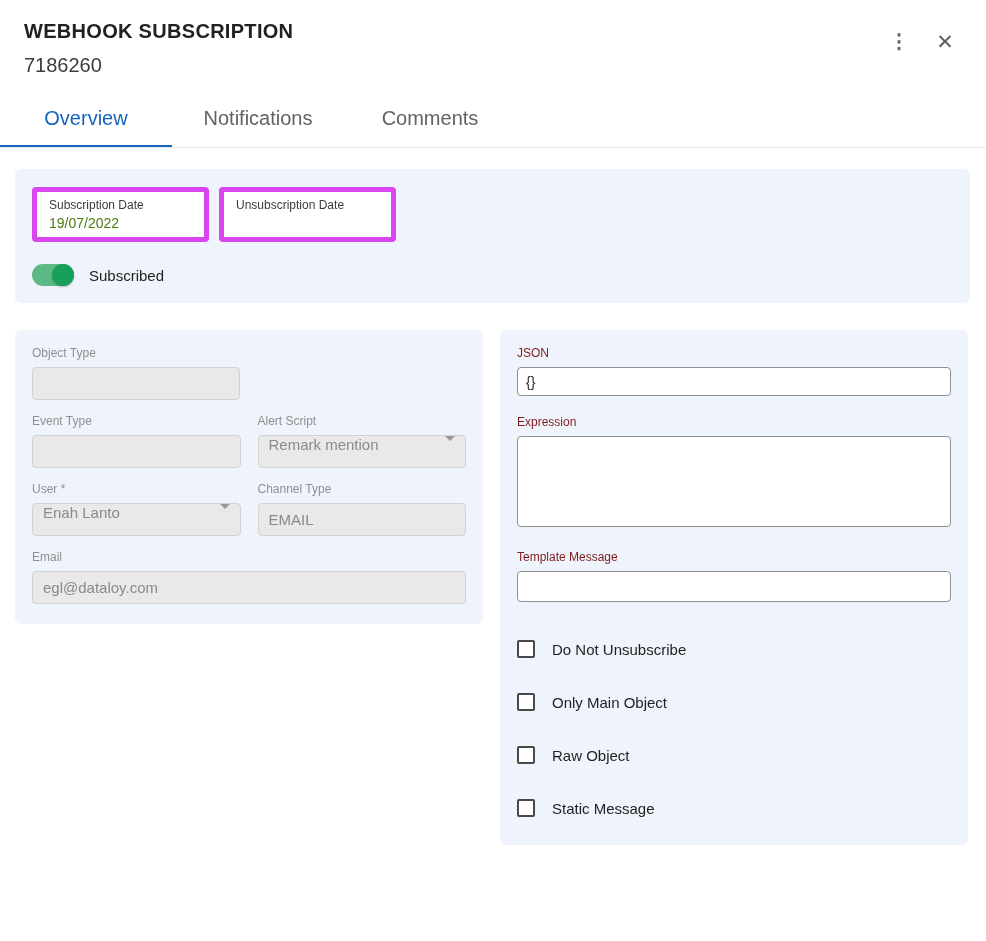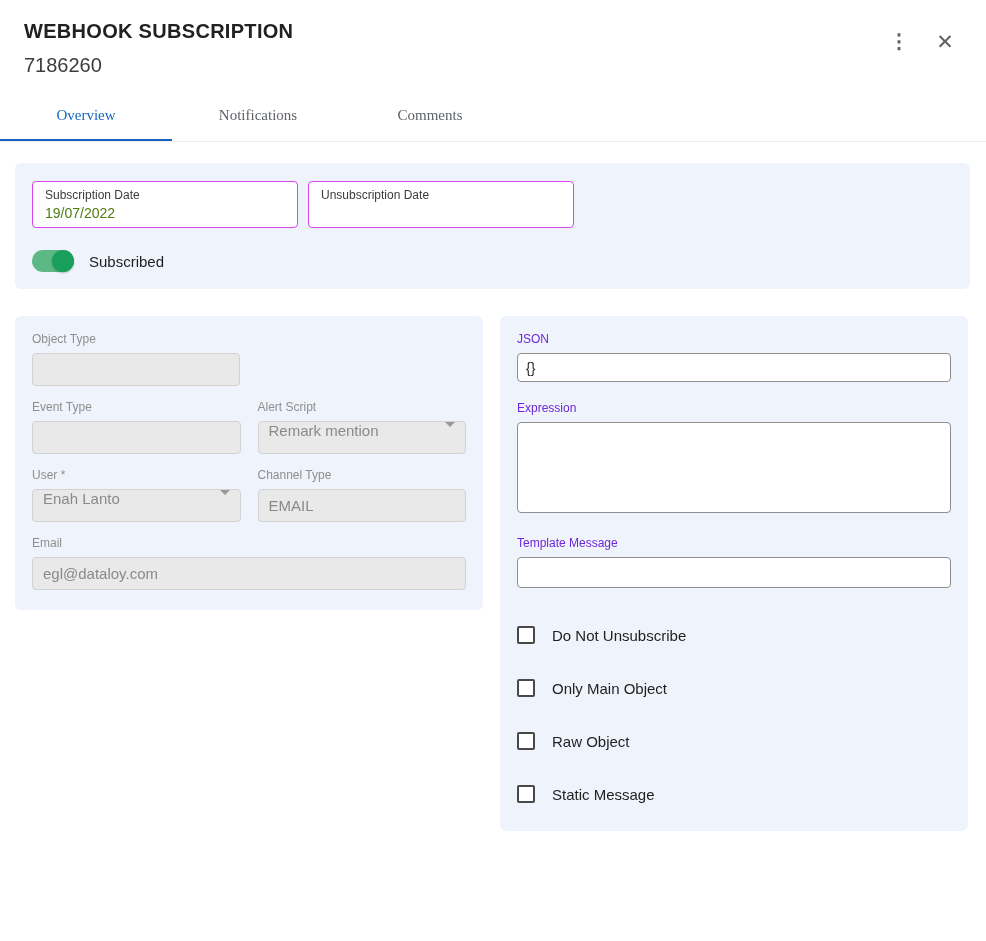--- a/index.html
+++ b/index.html
@@ -42,46 +42,45 @@
   
   .tab-bar {
     display: flex;
     margin-top: 16px;
     border-bottom: 1px solid #ececec;
   }
   .tab {
     width: 172px;
     text-align: center;
     padding: 14px 0 15px 0;
-    font-size: 15px;
+    font-size: 20px;
     color: #5f6368;
     cursor: pointer;
     border-bottom: 2px solid transparent;
-    font-family: Liberation Serif, serif;
   }
   .tab.active {
     color: #1565c0;
     border-bottom-color: #1565c0;
   }
 
   
   main { padding: 21px 16px 0 15px; }
   .panel {
     background: #eff3fb;
     border-radius: 6px;
   }
 
   
   .subscription-panel { padding: 18px 17px 17px 17px; margin-bottom: 27px; }
   .date-fields { display: flex; gap: 10px; }
   .outlined-field {
-    width: 266px;
+    width: 177px;
     min-height: 46px;
     background: #ffffff;
-    border: 1px solid #d946ef;
+    border: 5px solid #d946ef;
     border-radius: 4px;
     padding: 6px 12px 6px 12px;
     cursor: text;
   }
   .outlined-field .field-label {
     display: block;
     font-size: 12px;
     color: #3c3c3c;
   }
   .outlined-field .field-value {
@@ -157,21 +156,21 @@
     border-right: 5px solid transparent;
     border-top: 5px solid #9a9a9a;
     flex: 0 0 auto;
     margin-left: 6px;
   }
 
   
   .right-panel .dark-label {
     display: block;
     font-size: 12px;
-    color: #6d28d9;
+    color: #7f1d1d;
     margin-bottom: 7px;
   }
   .rp-group { margin-bottom: 19px; }
   .input-enabled {
     width: 100%;
     height: 29px;
     background: #ffffff;
     border: 1px solid #8f8f8f;
     border-radius: 4px;
     font-family: "Liberation Sans", sans-serif;

